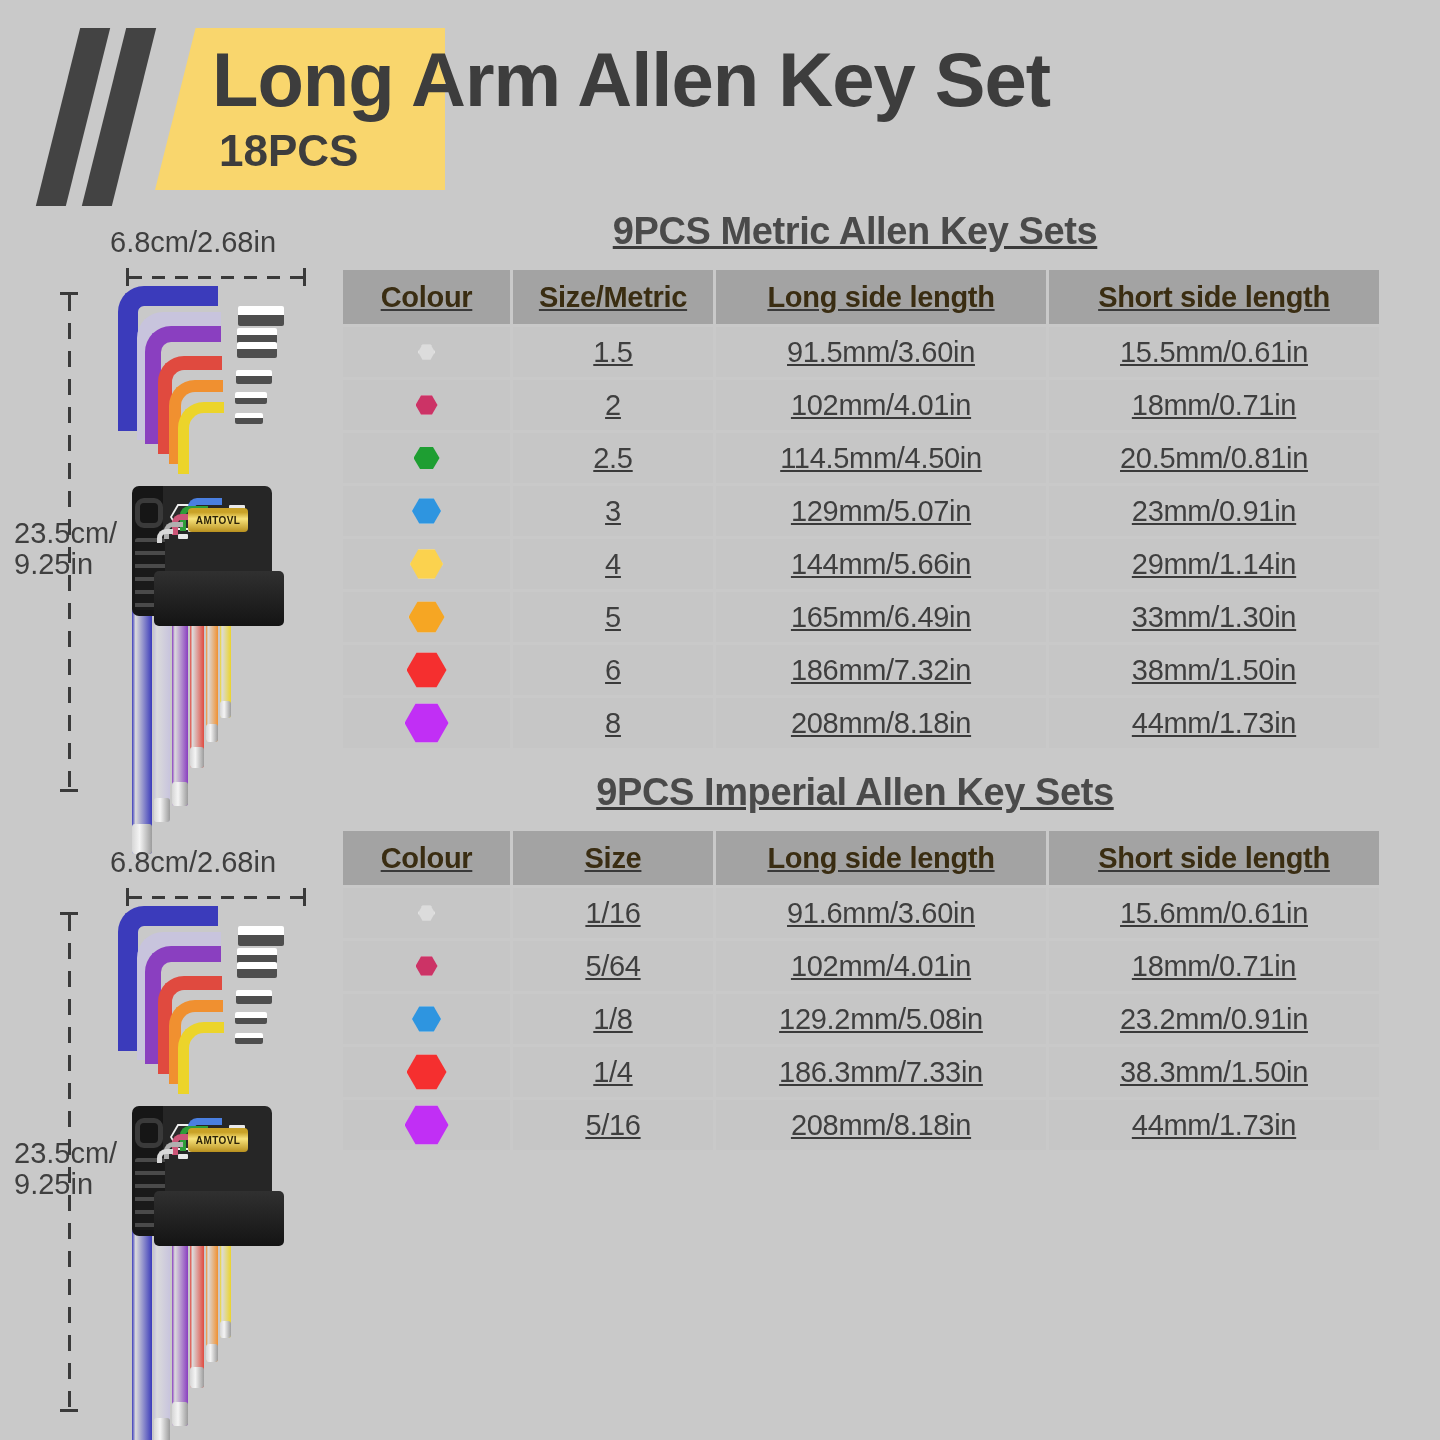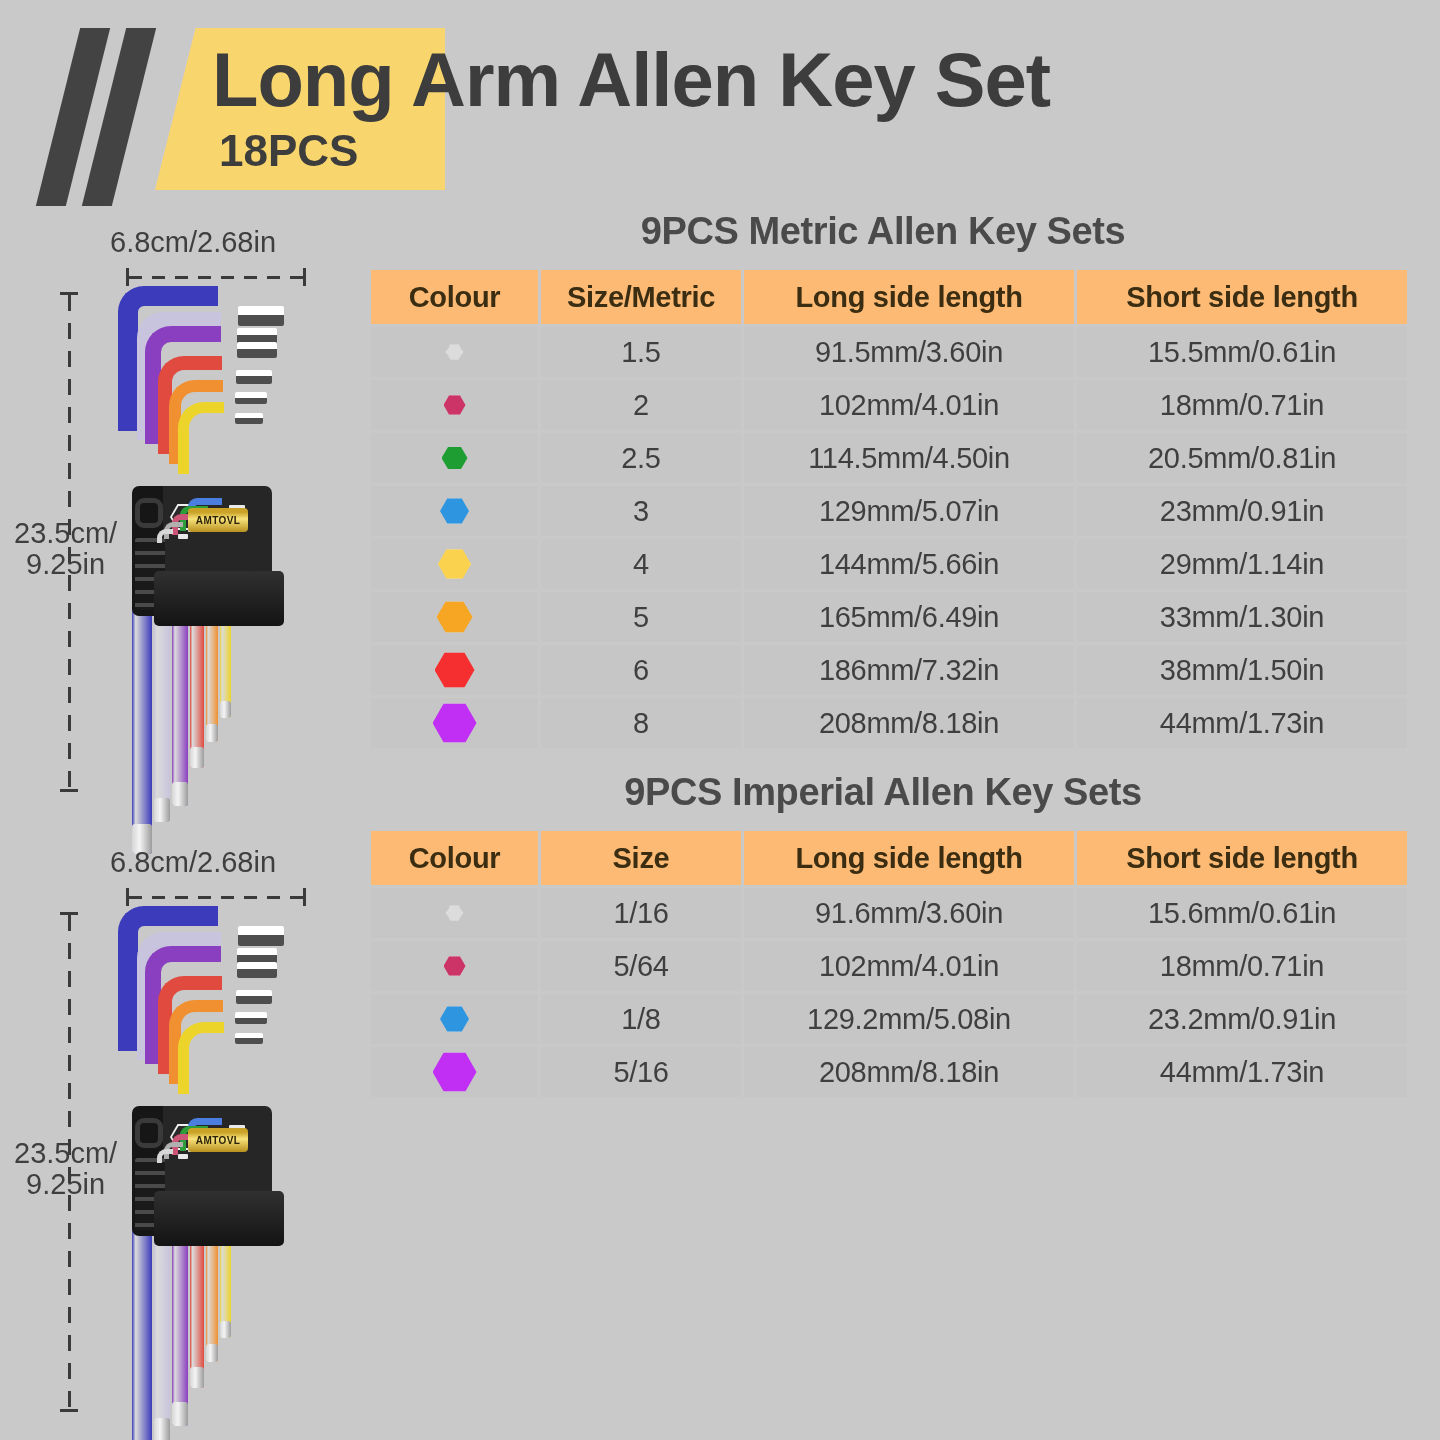--- a/index.html
+++ b/index.html
@@ -103,21 +103,20 @@
   }
 
   .height-label {
     position: absolute;
     left: 14px;
     top: 300px;
     font-size: 29px;
     color: #3f3f3f;
     line-height: 1.08;
     white-space: nowrap;
-    text-align: center;
   }
   .height-ruler {
     position: absolute;
     left: 60px;
     top: 74px;
     width: 18px;
     height: 500px;
   }
   .height-ruler .cap {
     position: absolute;
@@ -281,42 +280,43 @@
     position: absolute;
     top: 0;
     height: 100%;
     background: #e9e9e9;
     border-radius: 1px;
   }
 
   
   .tables {
     position: absolute;
-    left: 368px;
+    left: 340px;
     top: 206px;
     width: 1030px;
+    text-decoration: underline;
   }
   .section-title {
     text-align: center;
     font-size: 38px;
     font-weight: bold;
     color: #4a4a4a;
     padding: 4px 0 14px;
     letter-spacing: -0.4px;
   }
   .section-title-2 { padding-top: 20px; }
 
   table {
     width: 1030px;
     border-collapse: separate;
     border-spacing: 3px;
     table-layout: fixed;
   }
   thead th {
-    background: #fdba74;
+    background: #a3a3a3;
     color: #3a2d12;
     font-size: 29px;
     font-weight: bold;
     height: 54px;
     text-align: center;
     letter-spacing: -0.3px;
   }
   tbody td {
     background: #c6c6c6;
     color: #3f3f3f;
@@ -624,20 +624,26 @@
           <td>102mm/4.01in</td>
           <td>18mm/0.71in</td>
         </tr>
         <tr>
           <td class="swatch-cell"><span class="hexswatch" style="width: 29px; height: 26px; background: rgb(46, 149, 224); box-shadow: rgb(184, 224, 247) 0px 0px 0px 2px;"></span></td>
           <td>1/8</td>
           <td>129.2mm/5.08in</td>
           <td>23.2mm/0.91in</td>
         </tr>
         <tr>
+          <td class="swatch-cell"><span class="hexswatch" style="width: 40px; height: 36px; background: rgb(245, 47, 47); box-shadow: rgb(255, 179, 179) 0px 0px 0px 2px;"></span></td>
+          <td>1/4</td>
+          <td>186.3mm/7.33in</td>
+          <td>38.3mm/1.50in</td>
+        </tr>
+        <tr>
           <td class="swatch-cell"><span class="hexswatch" style="width: 44px; height: 40px; background: rgb(193, 47, 245); box-shadow: rgb(240, 189, 255) 0px 0px 0px 2px;"></span></td>
           <td>5/16</td>
           <td>208mm/8.18in</td>
           <td>44mm/1.73in</td>
         </tr>
       </tbody>
   </table>
 
 </div>
 

